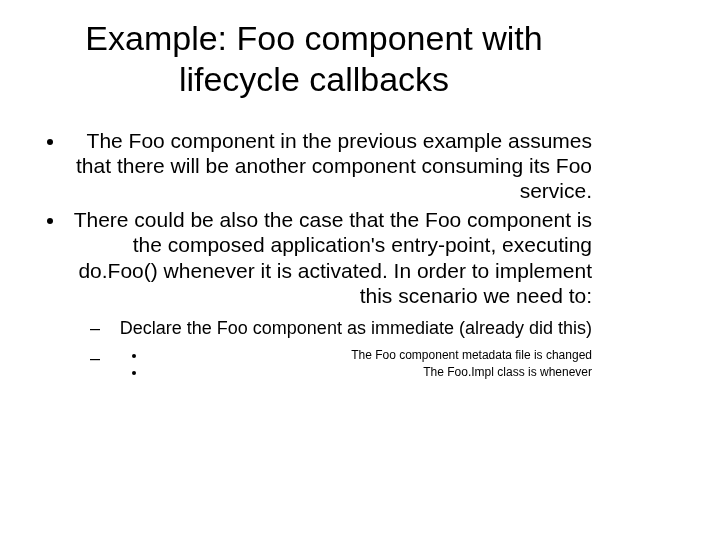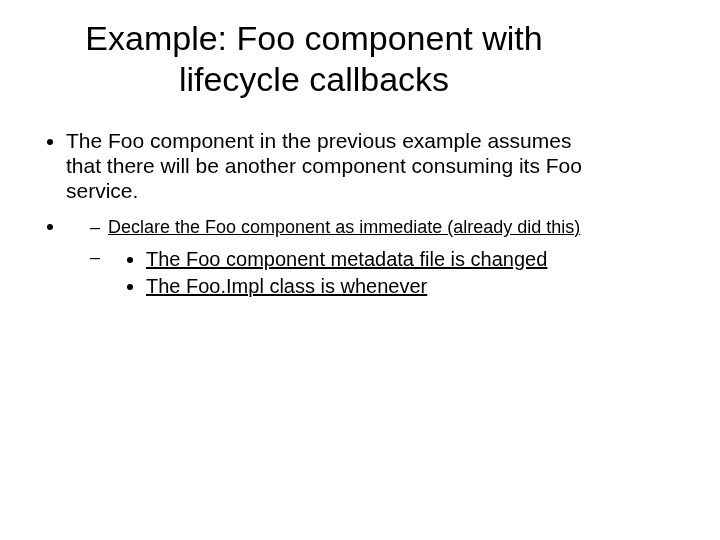--- a/index.html
+++ b/index.html
@@ -26,56 +26,57 @@
   }
   ul.level1 {
     list-style: disc;
     margin: 0;
     padding-left: 30px;
     font-size: 21px;
     line-height: 1.2;
   }
   ul.level1 > li {
     margin-bottom: 4px;
+    text-align: right;
   }
   ul.level2 {
     list-style: none;
     margin: 10px 0 0 0;
     padding-left: 28px;
     font-size: 18px;
   }
   ul.level2 > li {
     position: relative;
     margin-bottom: 6px;
     padding-left: 14px;
-    text-decoration: underline;
   }
   ul.level2 > li::before {
     content: "–";
     position: absolute;
     left: -4px;
   }
   ul.level3 {
     list-style: disc;
     margin: 8px 0 0 0;
     padding-left: 38px;
-    font-size: 20px;
+    font-size: 12px;
   }
   ul.level3 > li {
     margin-bottom: 3px;
   }
 </style>
 </head>
 <body>
 
 <div class="slide">
   <h1 class="title">Example: Foo component with lifecycle callbacks</h1>
   <ul class="level1">
     <li>The Foo component in the previous example assumes that there will be another component consuming its Foo service.</li>
     <li>
+      <span>There could be also the case that the Foo component is the composed application's entry-point, executing do.Foo() whenever it is activated. In order to implement this scenario we need to:</span>
       <ul class="level2">
         <li>Declare the Foo component as immediate (already did this)</li>
         <li>
           <ul class="level3">
             <li>The Foo component metadata file is changed</li>
             <li>The Foo.Impl class is whenever</li>
           </ul>
         </li>
       </ul>
     </li>

